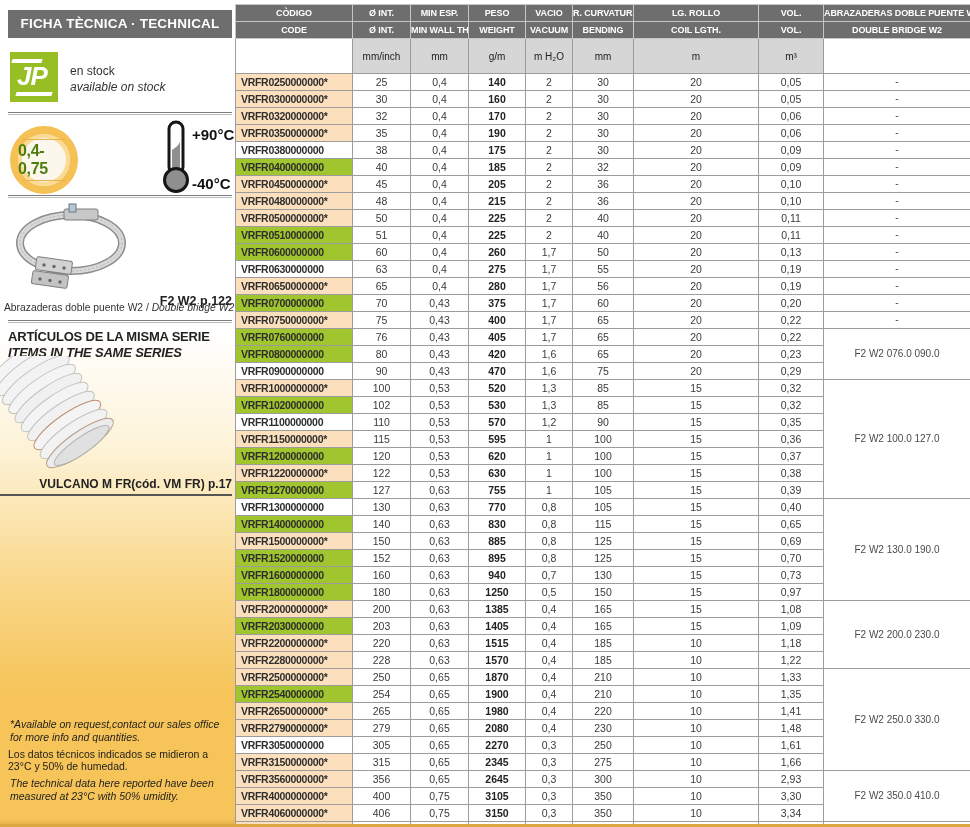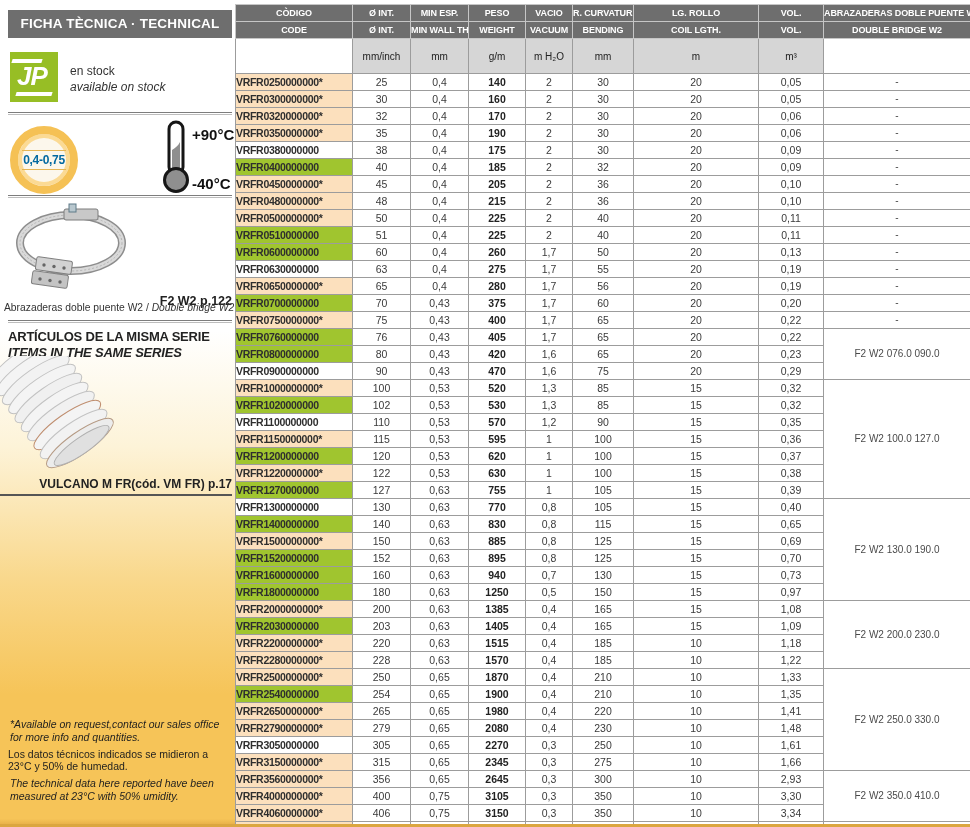--- a/index.html
+++ b/index.html
@@ -29,21 +29,21 @@
   .stock-en{ position:absolute; left:70px; top:80px; font-size:12px; color:#333; font-style:italic;}
   .divider{ position:absolute; left:8px; width:224px; height:3px;
     border-top:1px solid #7d7d7d; border-bottom:1px solid #bdbdbd;}
   .thick-rule{ position:absolute; left:0; width:232px; height:2px; background:#555;}
   .badge{
     position:absolute; left:10px; top:126px; width:68px; height:68px; border-radius:50%;
     background:#fcf7ec; border:8px solid #f5c155; box-shadow:inset 0 0 0 4px #fbda94;
     display:flex; flex-direction:column; align-items:center; justify-content:center;
   }
   .badge .b-line{ width:44px; height:1px; background:#e5b554; margin:2px 0;}
-  .badge .b-txt{ font-size:12px; font-weight:bold; color:#0369a1; letter-spacing:-.3px;}
+  .badge .b-txt{ font-size:16px; font-weight:bold; color:#4d7c0f; letter-spacing:-.3px;}
   .thermo{ position:absolute; left:158px; top:120px;}
   .temp-max{ position:absolute; left:192px; top:126px; font-size:15px; font-weight:bold; color:#111;}
   .temp-min{ position:absolute; left:192px; top:175px; font-size:15px; font-weight:bold; color:#111;}
   .clamp-img{ position:absolute; left:12px; top:203px;}
   .clamp-ref{ position:absolute; left:8px; top:294px; width:224px; text-align:right;
     font-size:12.5px; font-weight:bold; color:#222;}
   .clamp-cap{ position:absolute; left:4px; top:302px; width:228px; text-align:right;
     font-size:10.3px; color:#333; white-space:nowrap;}
   .clamp-cap .it{ font-style:italic;}
   .series-es{ position:absolute; left:8px; top:329px; font-size:13px; font-weight:bold; color:#222; letter-spacing:-.2px;}
@@ -66,21 +66,21 @@
   .units td{
     background:#d6d6d6; color:#222; font-size:10px; font-weight:normal;
     height:35px; text-align:center; border:1px solid #9c9c9c;margin-left:40px;
   }
   .units td.blank{ background:#fff;}
   tbody td{
     border:1px solid #9c9c9c; height:16px; font-size:10.5px; color:#3a3a3a;
     text-align:center; background:#fff; line-height:16px;
   }
   tbody td.code{
-    text-align:left; font-weight:bold; font-size:10.5px;
+    text-align:left; padding-left:5px; font-weight:bold; font-size:10.5px;
     letter-spacing:-.3px; color:#2e2e2e;
   }
   tbody td.peso{ font-weight:bold; color:#222;}
   tbody td.bridge{ font-size:10px; color:#4a4a4a;}
   td.hl-p{ background:#fce0bd;}
   td.hl-g{ background:#a0c52f;}
   td.hl-w{ background:#ffffff;}
   .bottom-edge{ position:absolute; left:0; bottom:0; width:970px; height:3px; background:#dba640;}
 </style>
 </head>

